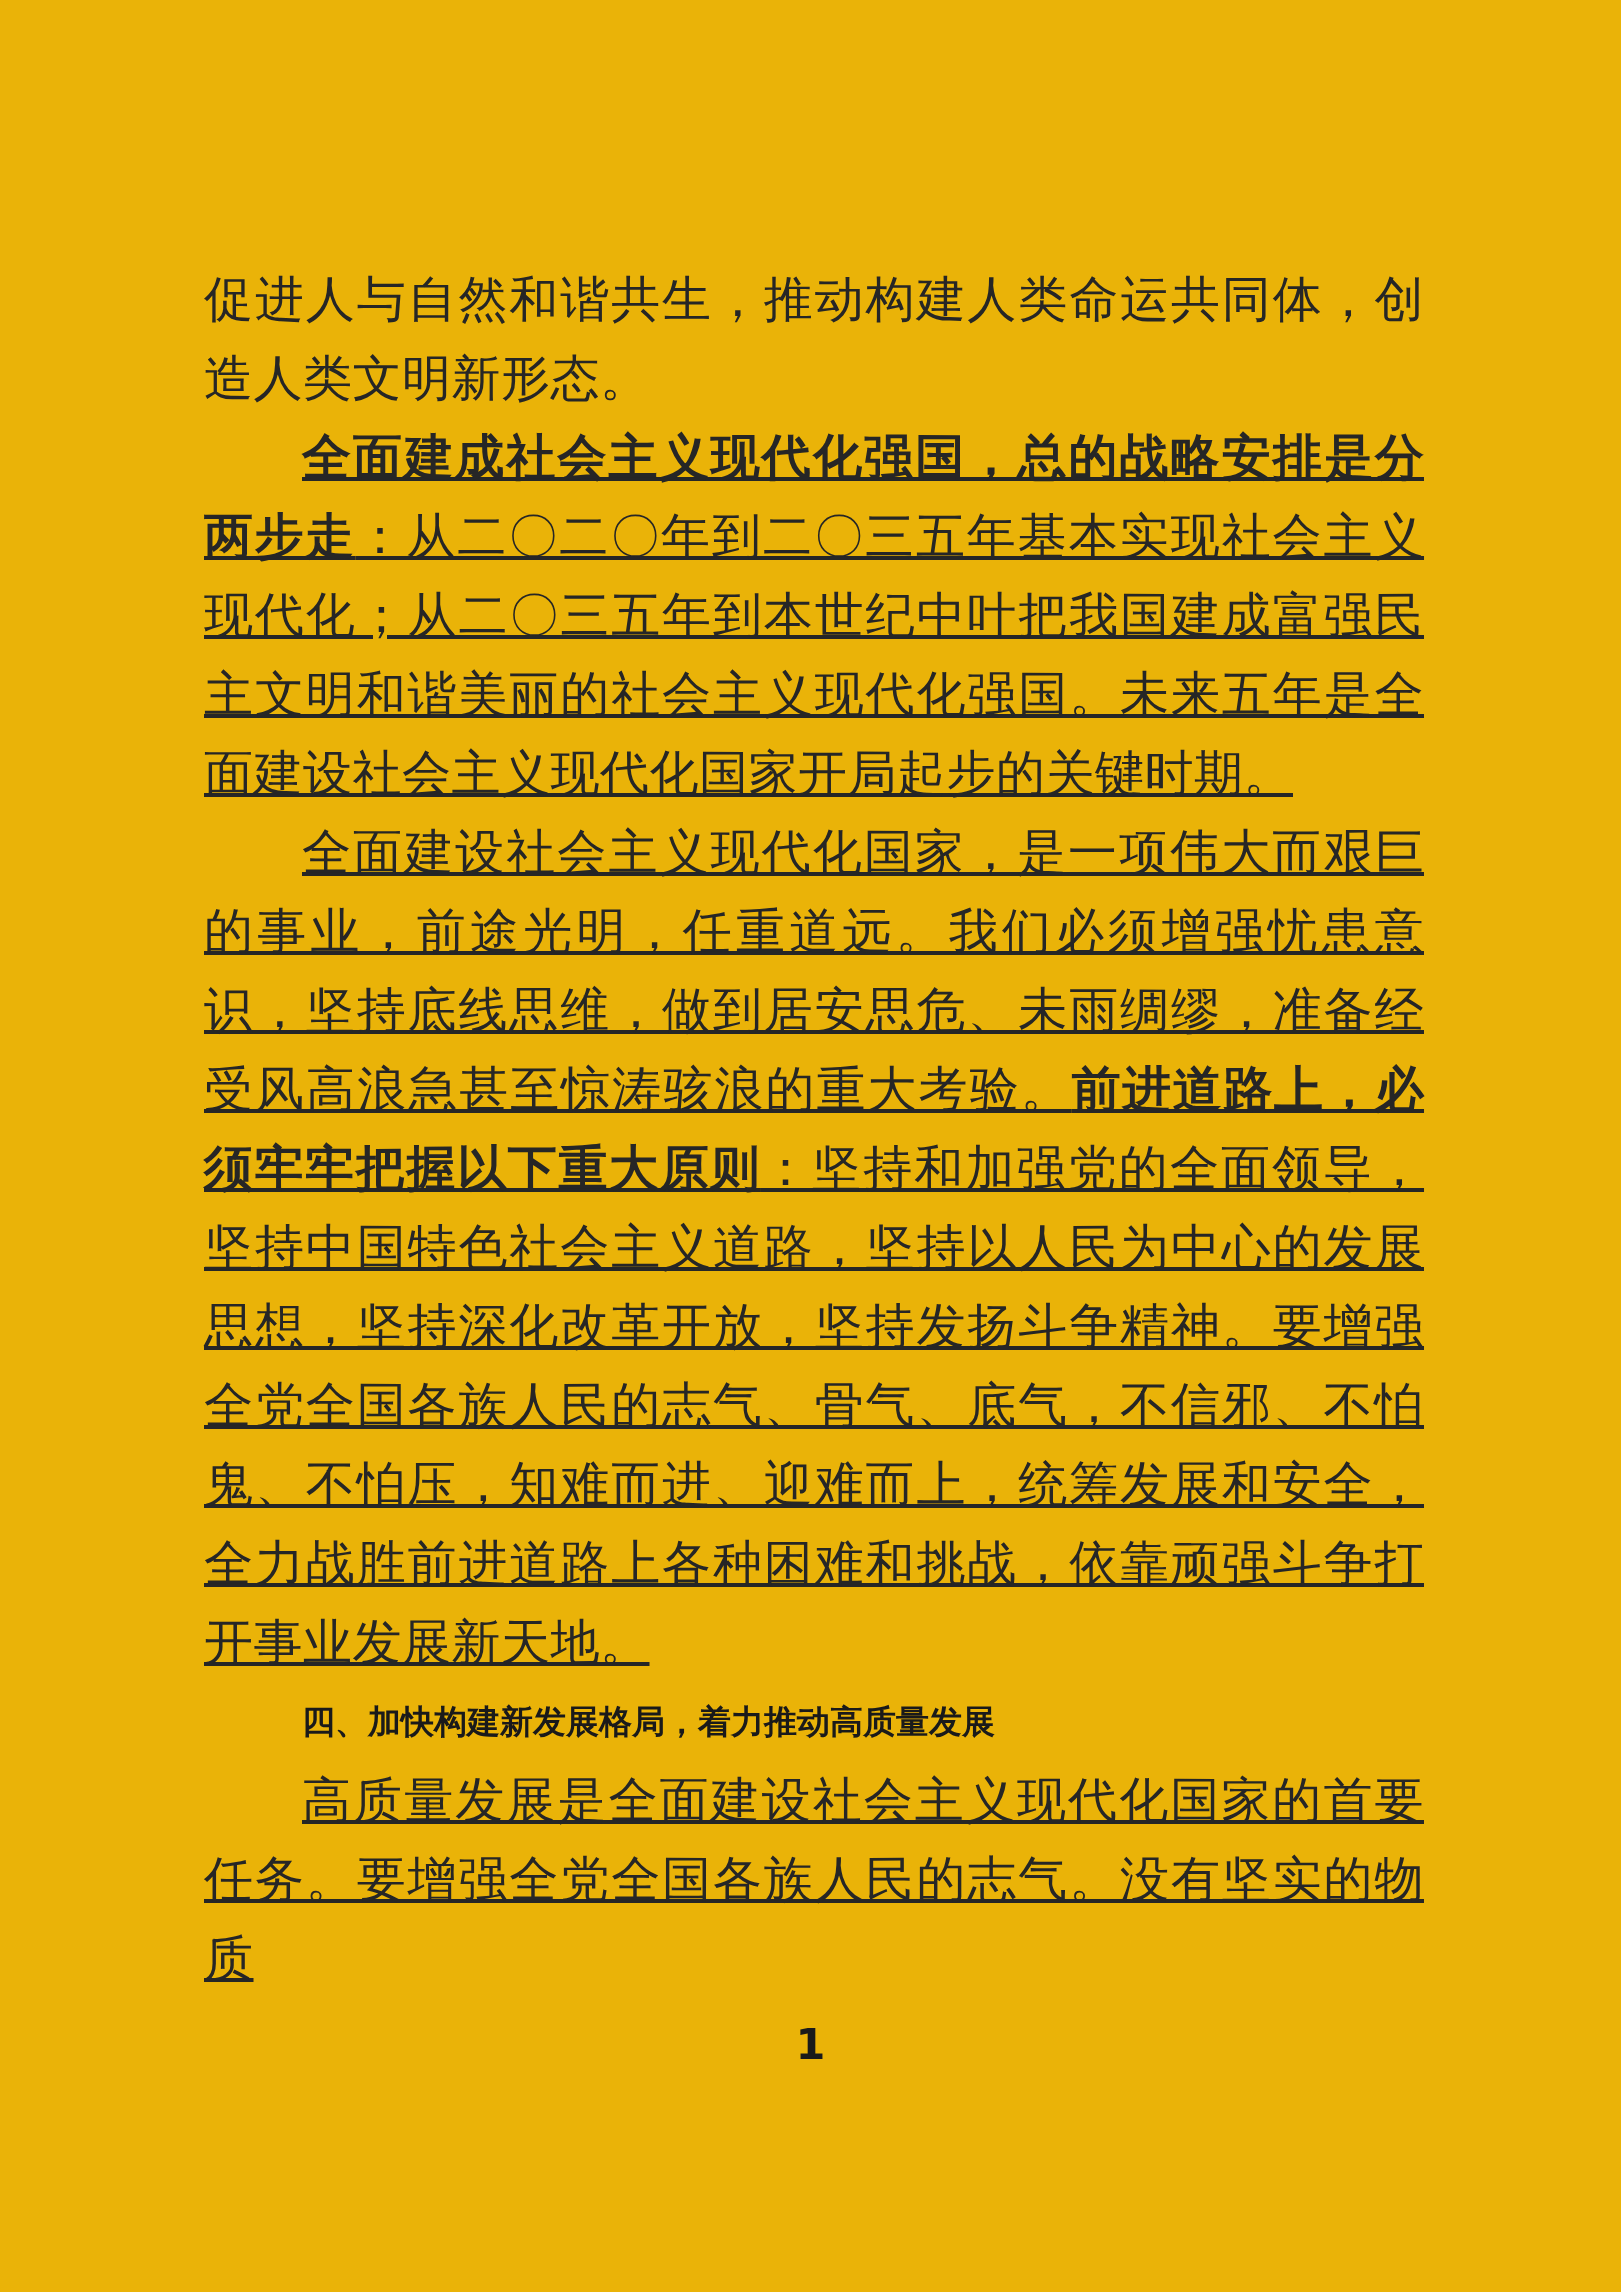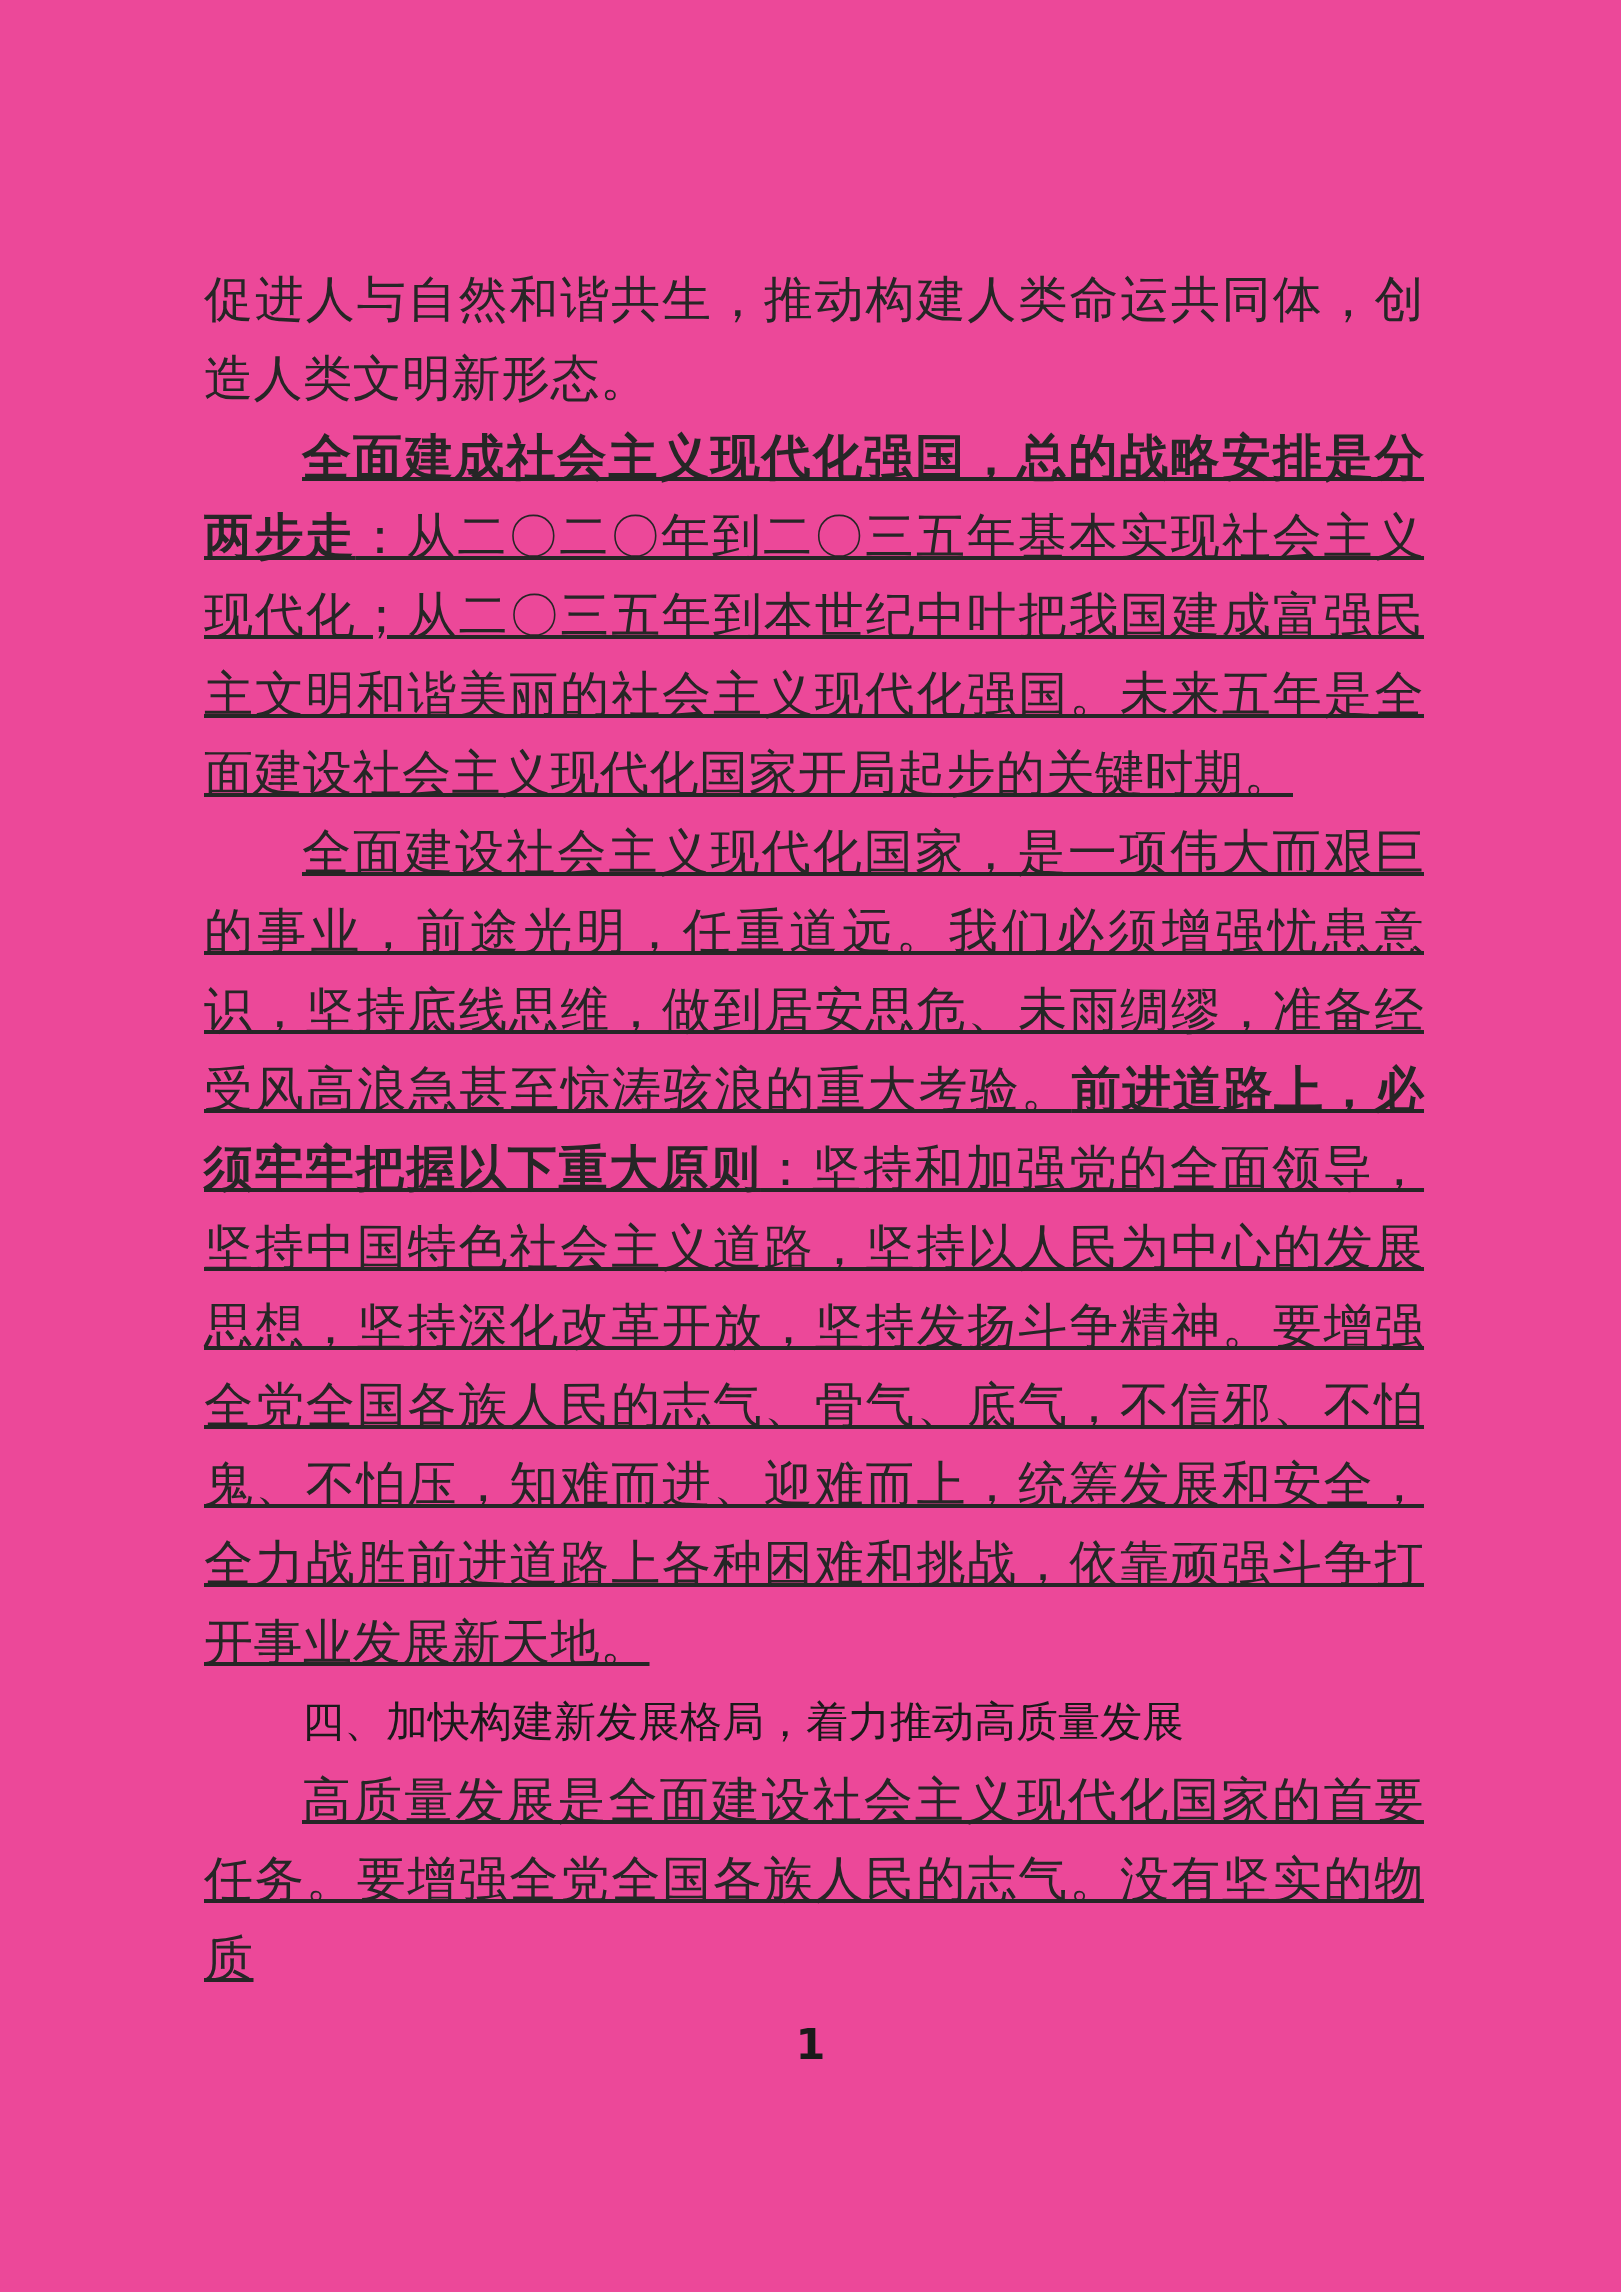--- a/index.html
+++ b/index.html
@@ -14,21 +14,21 @@
     color: #1a1a1a;
     position: relative;
     overflow: hidden;
   }
   .page {
     position: absolute;
     left: 0;
     top: 0;
     width: 1621px;
     height: 2293px;
-    background: #ec4899;
+    background: #eab308;
   }
   .content {
     position: absolute;
     left: 204px;
     top: 260px;
     width: 1220px;
   }
   .para {
     font-size: 49px;
     line-height: 79px;
@@ -41,24 +41,24 @@
   .indent {
     text-indent: 98px;
     text-decoration: underline;
   }
   .bold {
     font-family: "DejaVu Sans", "Liberation Sans", sans-serif;
     font-weight: bold;
     letter-spacing: 0px;
   }
   .heading {
-    font-size: 42px;
+    font-size: 33px;
     line-height: 79px;
     font-family: "DejaVu Sans", "Liberation Sans", sans-serif;
-    font-weight: normal;
+    font-weight: bold;
     text-indent: 98px;
     margin: 0;
     color: #1a1a1a;
   }
   .page-number {
     position: absolute;
     left: 0;
     top: 2019px;
     width: 1621px;
     text-align: center;

